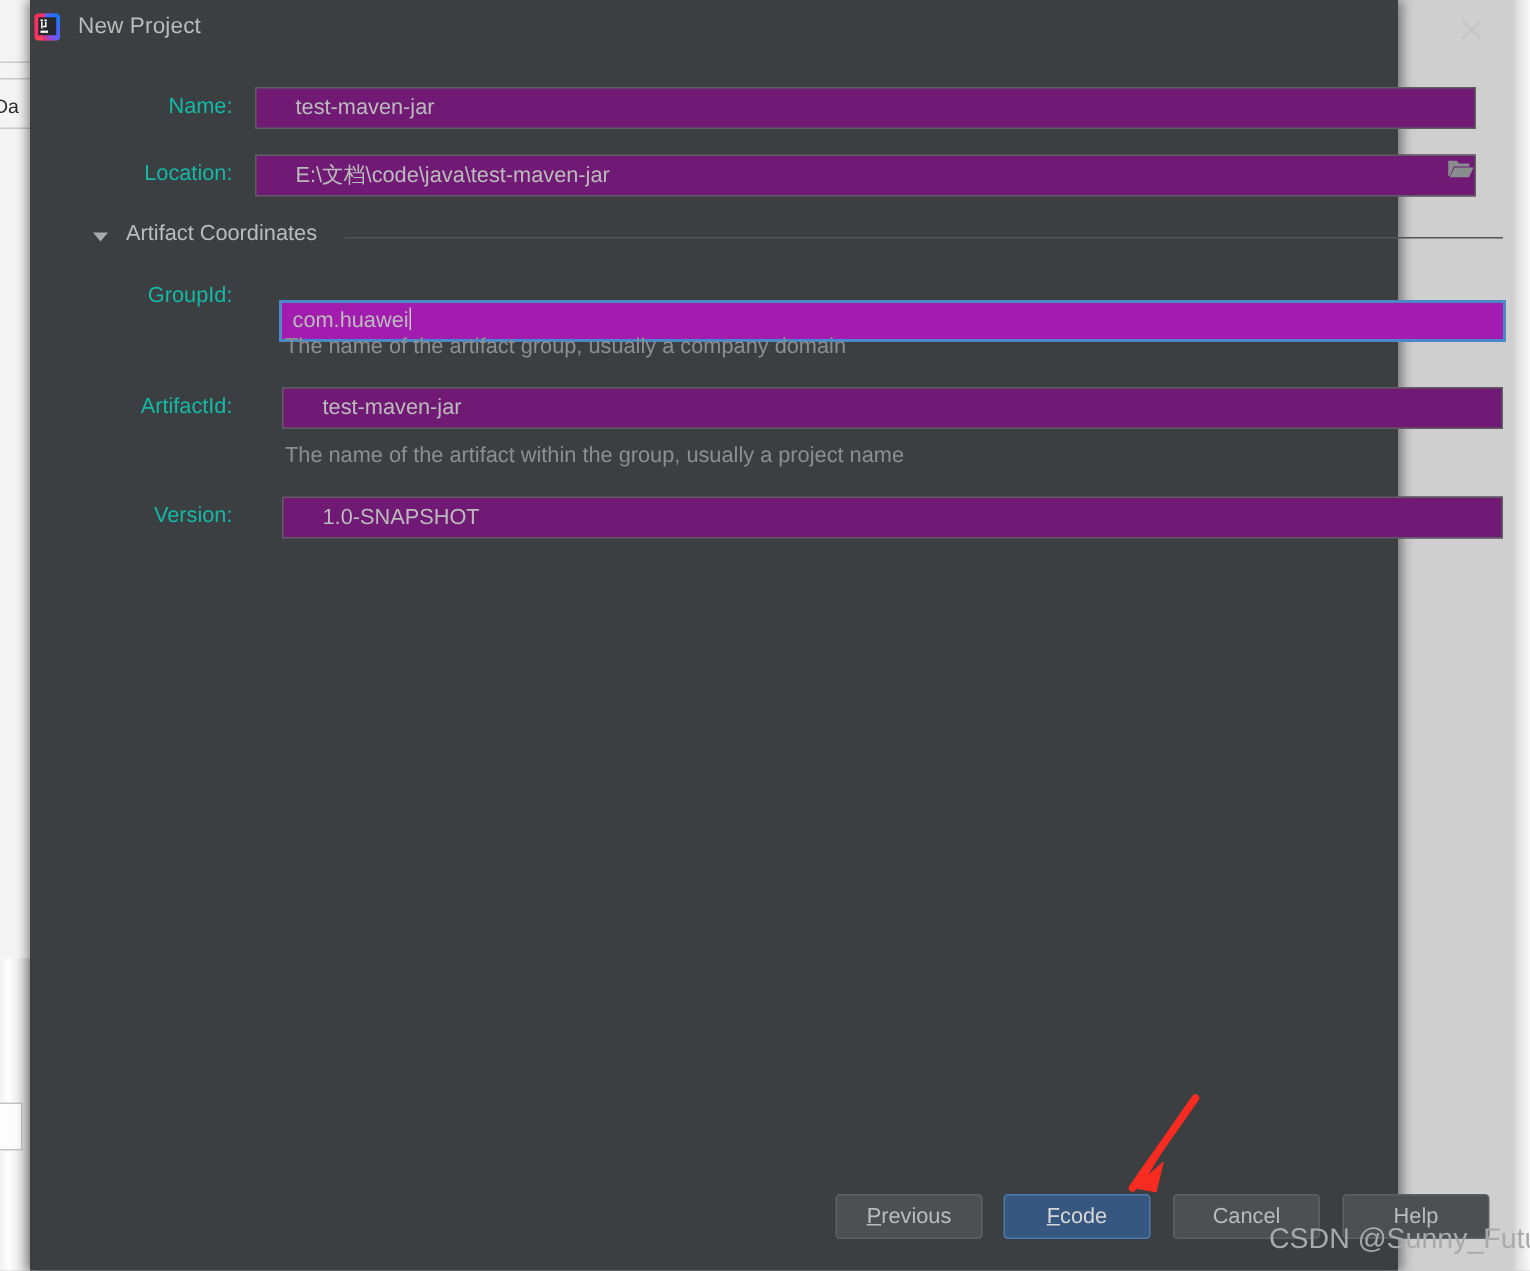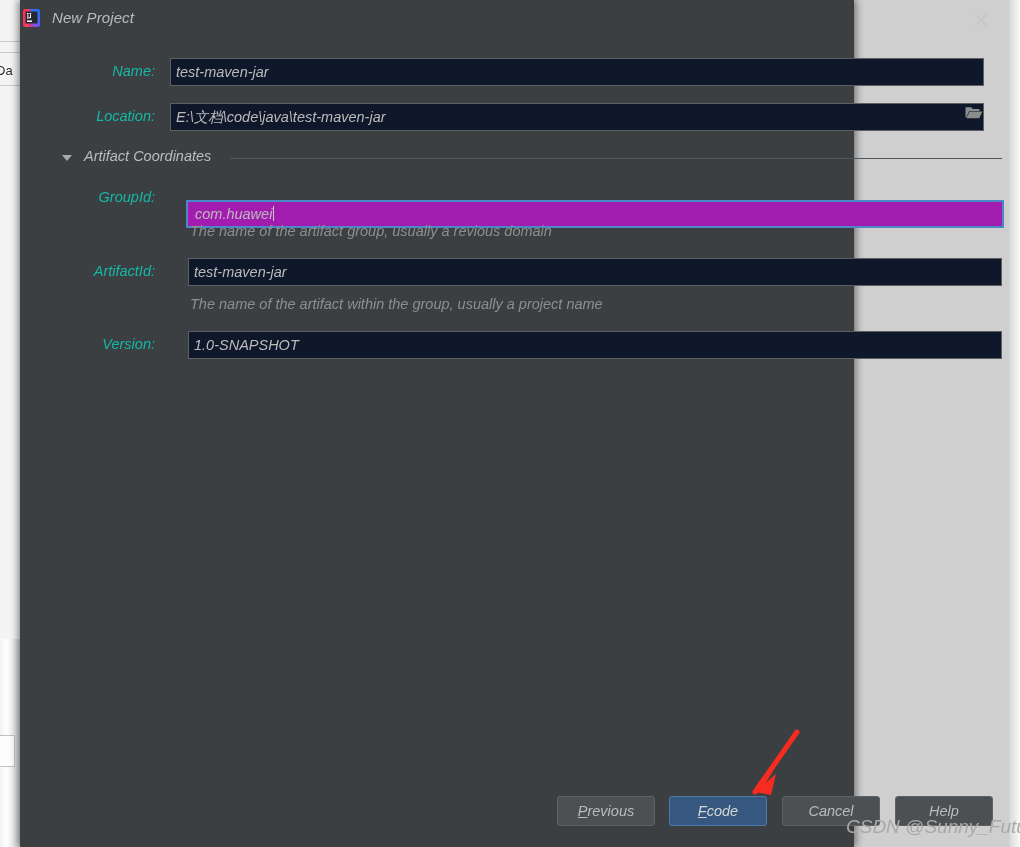--- a/index.html
+++ b/index.html
@@ -60,26 +60,25 @@
     background: #fdfdfd;
     border: 1px solid #c2c2c2;
     border-left: none;
   }
 
   
   #dialog {
     position: absolute;
     left: 20px;
     top: 0;
-    width: 834px;
+    width: 912px;
     height: 847px;
     background: #3c3f41;
     box-shadow: -3px 0 7px rgba(0,0,0,0.35), 3px 0 7px rgba(0,0,0,0.35);
     box-sizing: border-box;
-    font-style: italic;
   }
 
   
   #titlebar {
     position: absolute;
     left: 0; top: 0;
     width: 988px;
     height: 44px;
   }
   #app-icon {
@@ -111,26 +110,26 @@
   .row-label {
     position: absolute;
     text-align: right;
     font-size: 14.5px;
     color: #14b8a6;
     white-space: nowrap;
   }
   .field {
     position: absolute;
     box-sizing: border-box;
-    background: #0f172a;
+    background: #701a75;
     border: 1px solid #5e6060;
     color: #bbbbbb;
     font-size: 14.5px;
     line-height: 26px;
-    padding: 0 5px;
+    padding: 0 26px;
     height: 28px;
     white-space: nowrap;
     overflow: hidden;
     font-family: "Liberation Sans", sans-serif;
   }
   .field.focused {
     border: 2px solid #4a88c7;
     background: #a21caf;
     line-height: 24px;
     padding: 0 7px;
@@ -301,21 +300,21 @@
   </div>
 
   <div id="section-header">
     <div id="section-arrow"></div>
     <div id="section-title">Artifact Coordinates</div>
     <div id="section-rule"></div>
   </div>
 
   <div class="row-label" style="left:20px; top:189px; width:115px;">GroupId:</div>
   <div class="field focused" style="left:166px; top:184px; width:818px;"><span>com.huawei</span><span class="caret"></span></div>
-  <div class="hint" style="left:170px; top:223px;">The name of the artifact group, usually a revious domain</div>
+  <div class="hint" style="left:170px; top:223px;">The name of the artifact group, usually a company domain</div>
 
   <div class="row-label" style="left:20px; top:263px; width:115px;">ArtifactId:</div>
   <div class="field" style="left:168px; top:258px; width:814px;" title="artifact">test-maven-jar</div>
   <div class="hint" style="left:170px; top:296px;">The name of the artifact within the group, usually a project name</div>
 
   <div class="row-label" style="left:20px; top:336px; width:115px;">Version:</div>
   <div class="field" style="left:168px; top:331px; width:814px;" title="1.0-SNAPSHOT">1.0-SNAPSHOT</div>
 
   <div class="dlg-button" style="left:537px; top:796px; width:98px;"><span class="mnemonic">P</span><span>revious</span></div>
 

